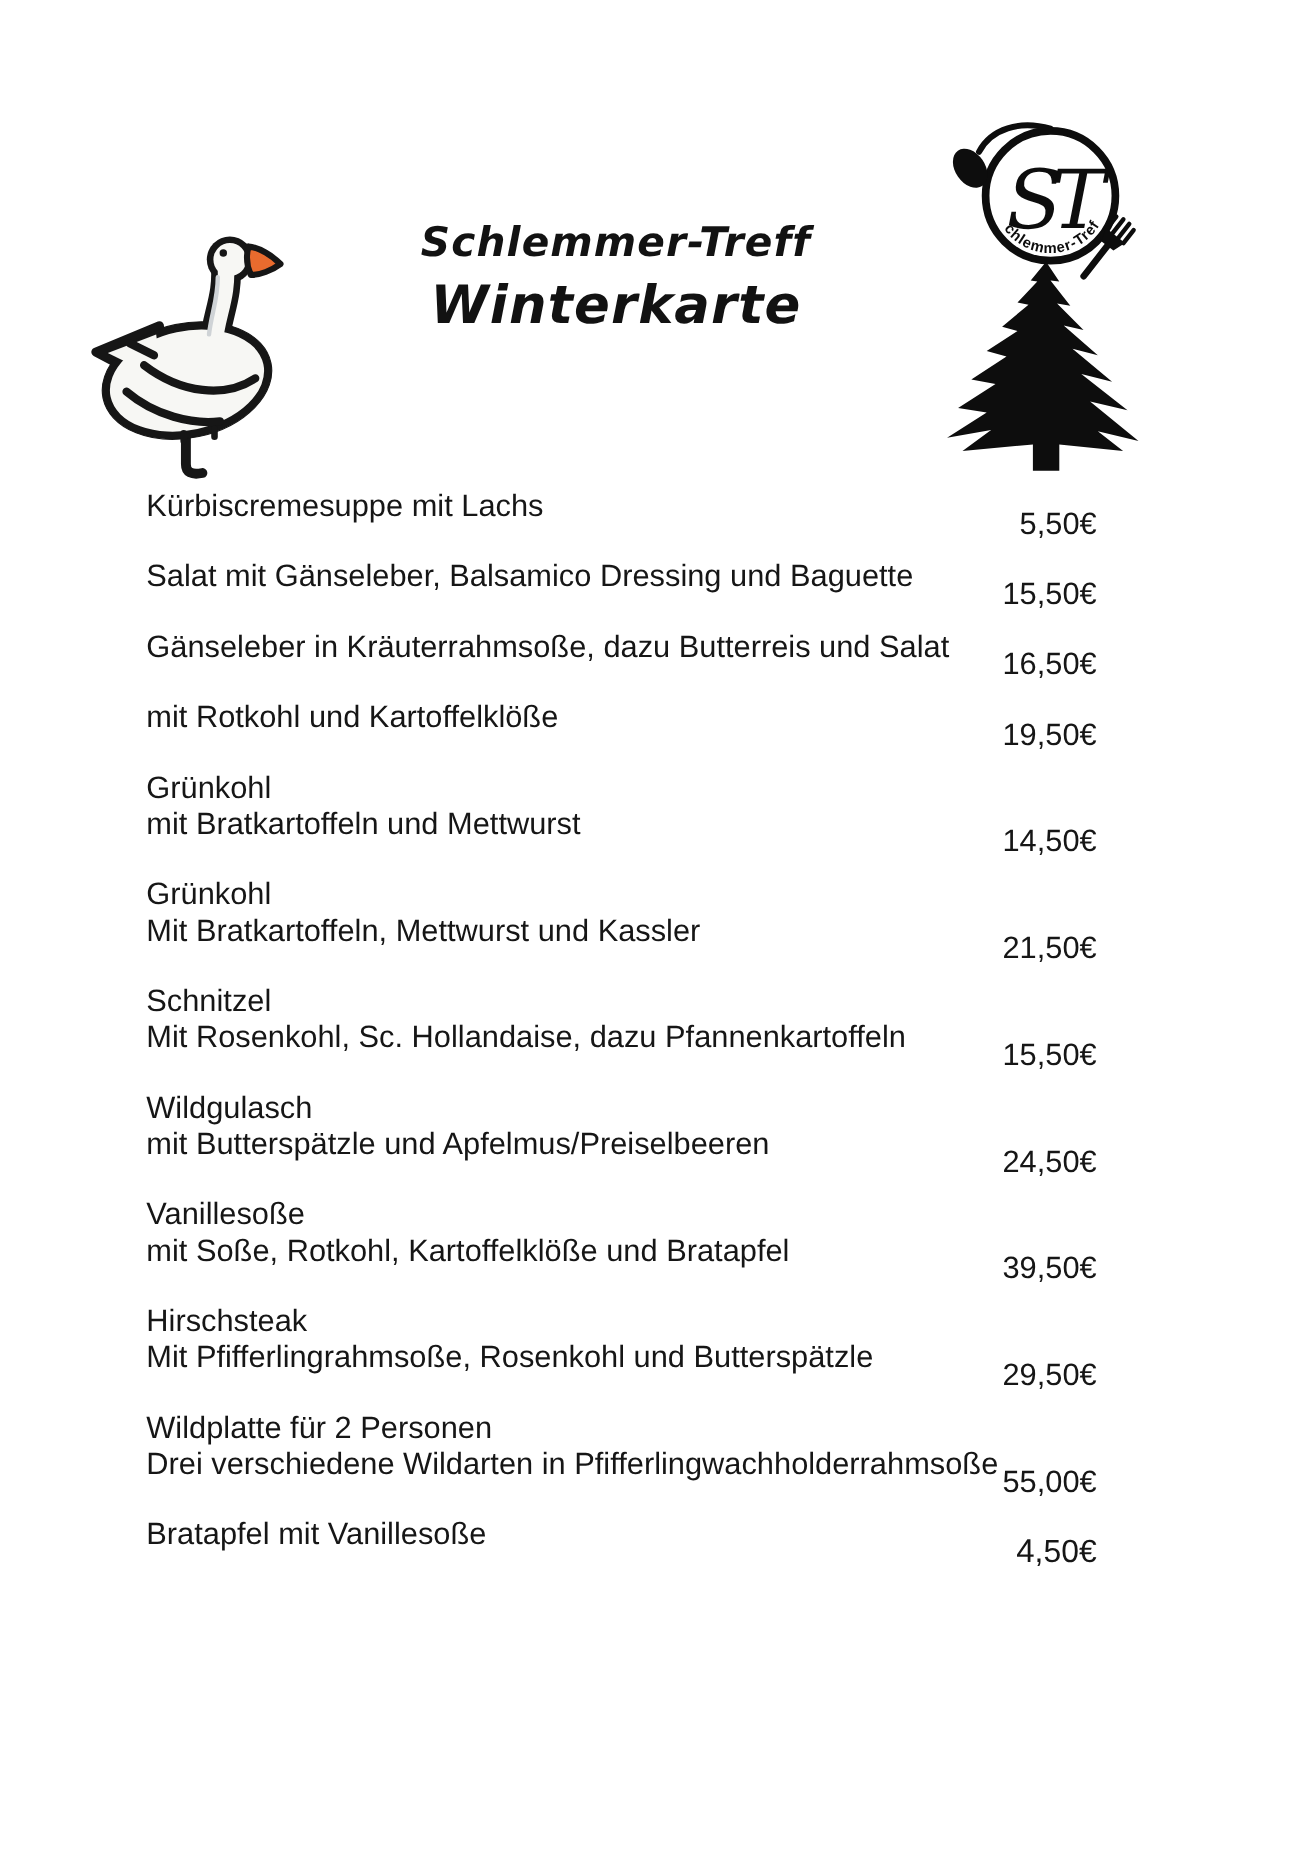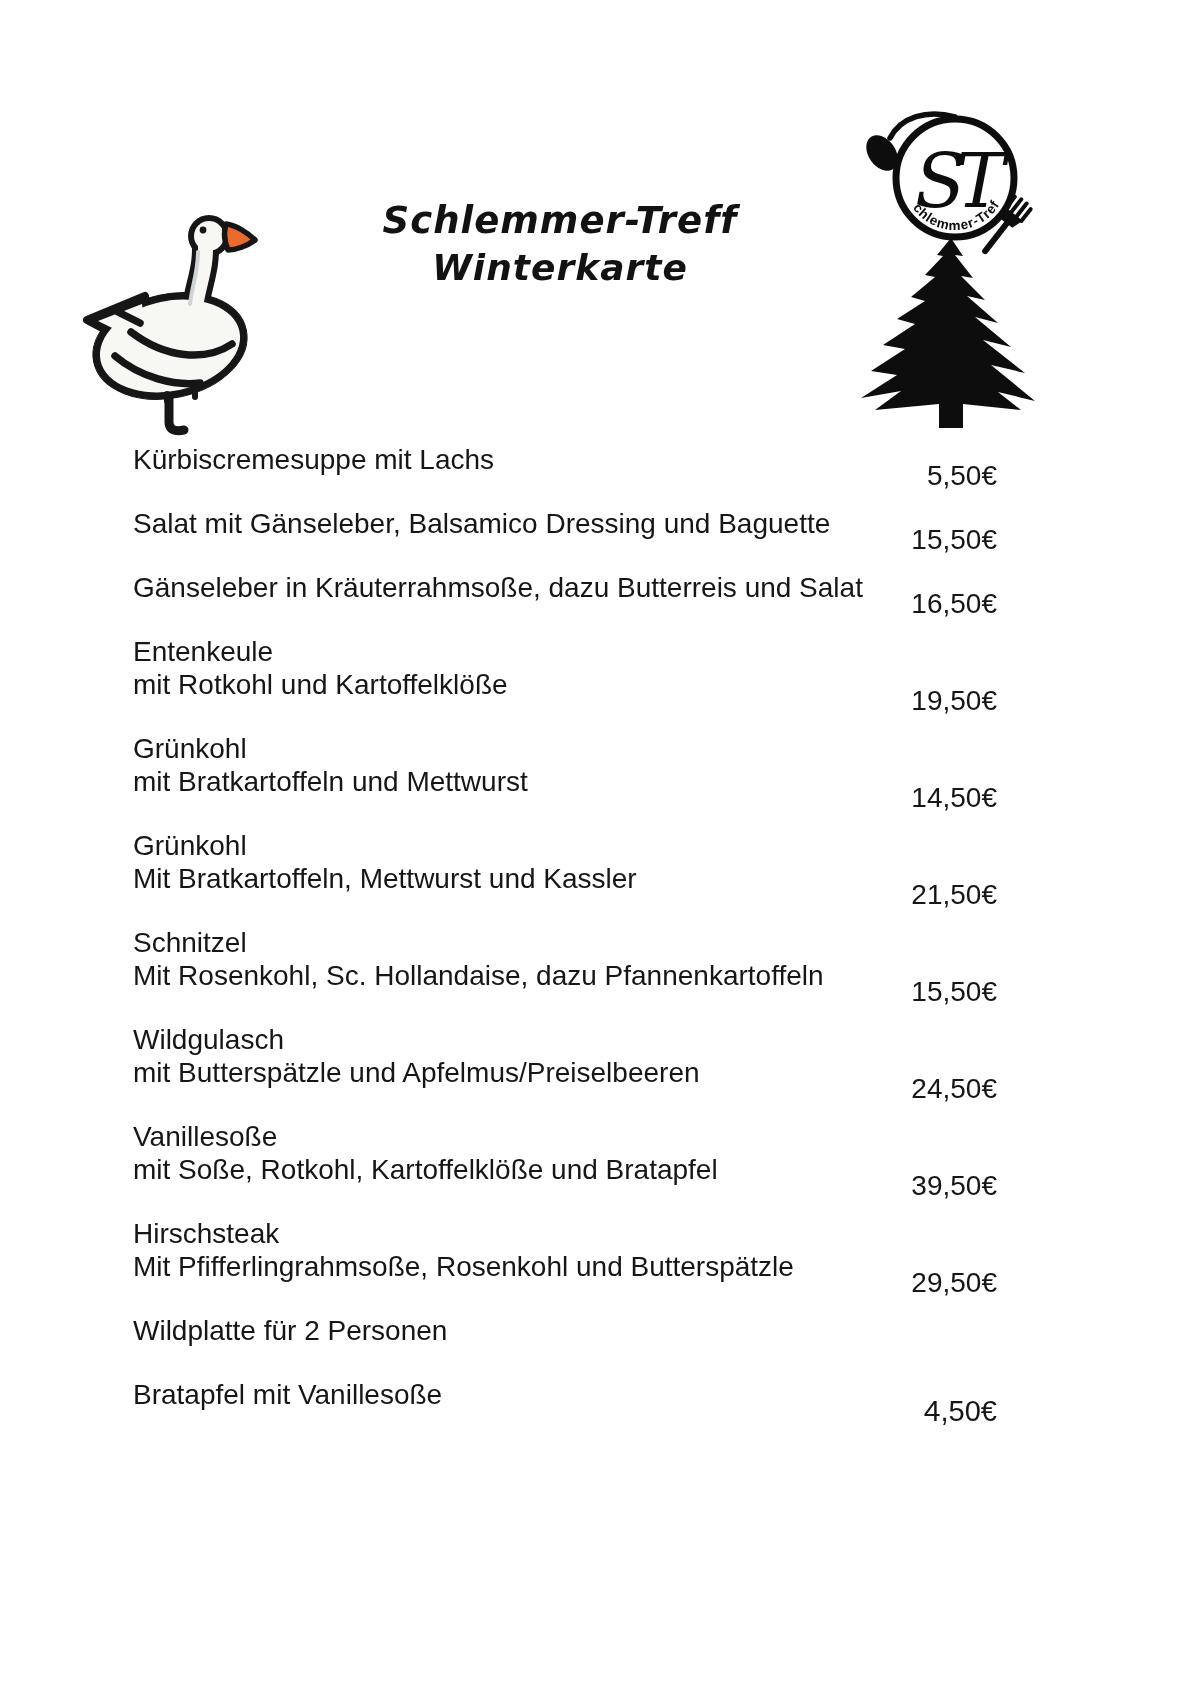--- a/index.html
+++ b/index.html
@@ -15,21 +15,21 @@
   
   .goose{position:absolute;left:85px;top:210px;overflow:visible;}
   .title{
     position:absolute;left:330px;top:198px;width:460px;
     text-align:center;
     font-family:"DejaVu Sans", sans-serif;
     font-style:italic;font-weight:bold;
     color:#121212;
   }
   .title .t1{font-size:37px;line-height:46px;letter-spacing:1px;}
-  .title .t2{font-size:36px;line-height:44px;margin-top:2px;letter-spacing:1px;}
+  .title .t2{font-size:48px;line-height:44px;margin-top:12px;letter-spacing:1px;}
   .logo{position:absolute;left:853px;top:110px;overflow:visible;}
   .logo text{font-family:"DejaVu Serif", serif;}
   .logo .ringtext{font-family:"Liberation Sans", sans-serif;font-weight:bold;}
   
   .menu{
     position:absolute;left:133px;top:443px;width:864px;
     font-size:28px;line-height:33px;
   }
   .item{margin-bottom:31px;}
   .line{position:relative;white-space:nowrap;}
@@ -99,21 +99,20 @@
       <div class="item">
         <div class="line"><span>Kürbiscremesuppe mit Lachs</span><span class="price">5,50€</span></div>
       </div>
       <div class="item">
         <div class="line"><span>Salat mit Gänseleber, Balsamico Dressing und Baguette</span><span class="price">15,50€</span></div>
       </div>
       <div class="item">
         <div class="line"><span>Gänseleber in Kräuterrahmsoße, dazu Butterreis und Salat</span><span class="price">16,50€</span></div>
       </div>
       <div class="item">
-        <div class="line"><span>Entenkeule</span></div>
         <div class="line"><span>mit Rotkohl und Kartoffelklöße</span><span class="price">19,50€</span></div>
       </div>
       <div class="item">
         <div class="line"><span>Grünkohl</span></div>
         <div class="line"><span>mit Bratkartoffeln und Mettwurst</span><span class="price">14,50€</span></div>
       </div>
       <div class="item">
         <div class="line"><span>Grünkohl</span></div>
         <div class="line"><span>Mit Bratkartoffeln, Mettwurst und Kassler</span><span class="price">21,50€</span></div>
       </div>
@@ -128,19 +127,20 @@
       <div class="item">
         <div class="line"><span>Vanillesoße</span></div>
         <div class="line"><span>mit Soße, Rotkohl, Kartoffelklöße und Bratapfel</span><span class="price">39,50€</span></div>
       </div>
       <div class="item">
         <div class="line"><span>Hirschsteak</span></div>
         <div class="line"><span>Mit Pfifferlingrahmsoße, Rosenkohl und Butterspätzle</span><span class="price">29,50€</span></div>
       </div>
       <div class="item">
         <div class="line"><span>Wildplatte für 2 Personen</span></div>
+        <div class="line"><span>Drei verschiedene Wildarten in Pfifferlingwachholderrahmsoße</span><span class="price">55,00€</span></div>
       </div>
       <div class="item">
         <div class="line"><span>Bratapfel mit Vanillesoße</span><span class="price"><span class="big">4</span><span class="small">,50€</span></span></div>
       </div>
     </div>
 
 </div>
 
 </body></html>

